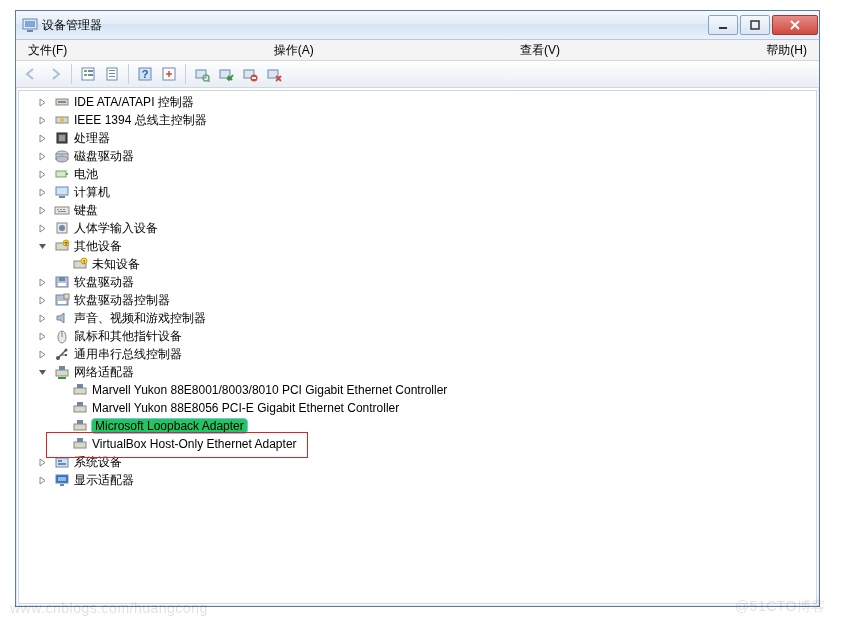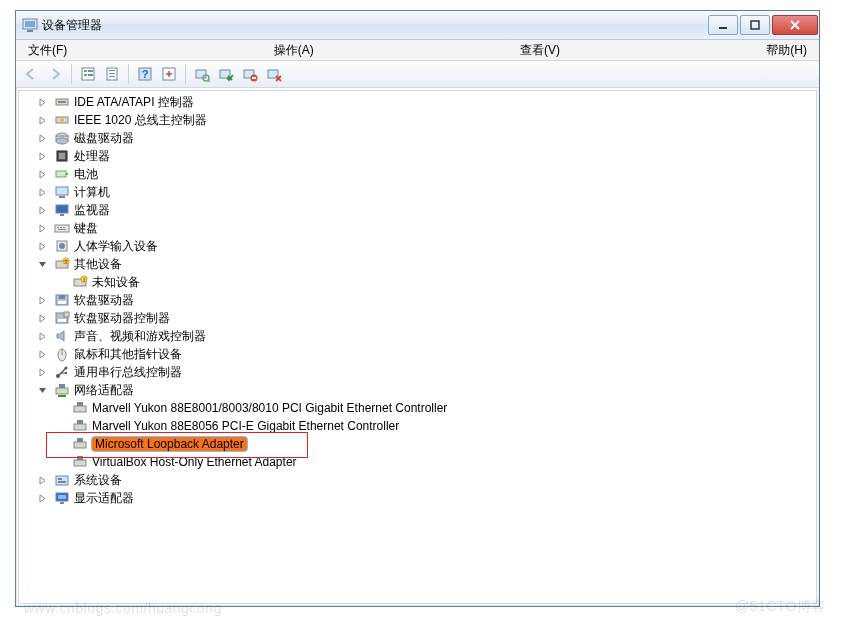--- a/index.html
+++ b/index.html
@@ -123,40 +123,40 @@
   }
   .tw svg { display:block; }
   .tw.blank { visibility: hidden; }
   .ic {
     width: 16px; height: 16px;
     display:inline-flex; align-items:center; justify-content:center;
     flex: 0 0 16px;
   }
   .lbl { }
   .row.selected .lbl {
-    background: #f97316;
+    background: #22c55e;
     border: 1px solid #7fbfff;
     border-radius: 4px;
     padding: 0 3px;
     margin-left: -1px;
   }
   .highlight-box {
     position: absolute;
     border: 1px solid #d22;
     pointer-events: none;
   }
   
   .wm-left, .wm-right {
     position:absolute; bottom: 3px;
     color: rgba(0,0,0,0.12);
     font-size: 14px;
     font-family: Arial, sans-serif;
     letter-spacing: .5px;
   }
-  .wm-left { left: 24px; }
+  .wm-left { left: 10px; }
   .wm-right { right: 17px; }
 </style>
 </head>
 <body>
 
 <div class="outer">
 
   <div class="titlebar">
     <span class="appicon">
       <svg width="16" height="16">
@@ -290,21 +290,37 @@
                 <svg width="9" height="9">
                   <path d="M2 1 L7 4.5 L2 8 Z" fill="#fff" stroke="#888"></path>
                 </svg>
               </span>
               <span class="ic">
                 <svg width="16" height="16">
                   <rect x="2" y="5" width="12" height="6" fill="#d9d9c8" stroke="#888"></rect>
                   <circle cx="8" cy="8" r="2" fill="#e6b84a"></circle>
                 </svg>
               </span>
-              <span class="lbl">IEEE 1020 总线主控制器</span>
+              <span class="lbl">IEEE 1394 总线主控制器</span>
+            </div>
+          </li>
+          <li class="node">
+            <div class="row">
+              <span class="tw">
+                <svg width="9" height="9">
+                  <path d="M2 1 L7 4.5 L2 8 Z" fill="#fff" stroke="#888"></path>
+                </svg>
+              </span>
+              <span class="ic">
+                <svg width="16" height="16">
+                  <rect x="3" y="3" width="10" height="10" fill="#555" stroke="#222"></rect>
+                  <rect x="5" y="5" width="6" height="6" fill="#999"></rect>
+                </svg>
+              </span>
+              <span class="lbl">处理器</span>
             </div>
           </li>
           <li class="node">
             <div class="row">
               <span class="tw">
                 <svg width="9" height="9">
                   <path d="M2 1 L7 4.5 L2 8 Z" fill="#fff" stroke="#888"></path>
                 </svg>
               </span>
               <span class="ic">
@@ -319,36 +335,20 @@
           </li>
           <li class="node">
             <div class="row">
               <span class="tw">
                 <svg width="9" height="9">
                   <path d="M2 1 L7 4.5 L2 8 Z" fill="#fff" stroke="#888"></path>
                 </svg>
               </span>
               <span class="ic">
                 <svg width="16" height="16">
-                  <rect x="3" y="3" width="10" height="10" fill="#555" stroke="#222"></rect>
-                  <rect x="5" y="5" width="6" height="6" fill="#999"></rect>
-                </svg>
-              </span>
-              <span class="lbl">处理器</span>
-            </div>
-          </li>
-          <li class="node">
-            <div class="row">
-              <span class="tw">
-                <svg width="9" height="9">
-                  <path d="M2 1 L7 4.5 L2 8 Z" fill="#fff" stroke="#888"></path>
-                </svg>
-              </span>
-              <span class="ic">
-                <svg width="16" height="16">
                   <rect x="2" y="5" width="10" height="6" fill="#d9e6c8" stroke="#6a6"></rect>
                   <rect x="12" y="7" width="2" height="2" fill="#6a6"></rect>
                 </svg>
               </span>
               <span class="lbl">电池</span>
             </div>
           </li>
           <li class="node">
             <div class="row">
               <span class="tw">
@@ -356,36 +356,20 @@
                   <path d="M2 1 L7 4.5 L2 8 Z" fill="#fff" stroke="#888"></path>
                 </svg>
               </span>
               <span class="ic">
                 <svg width="16" height="16">
                   <rect x="2" y="3" width="12" height="8" fill="#cfe3f7" stroke="#6f88a8"></rect>
                   <rect x="5" y="12" width="6" height="2" fill="#6f88a8"></rect>
                 </svg>
               </span>
               <span class="lbl">计算机</span>
-            </div>
-          </li>
-          <li class="node">
-            <div class="row">
-              <span class="tw">
-                <svg width="9" height="9">
-                  <path d="M2 1 L7 4.5 L2 8 Z" fill="#fff" stroke="#888"></path>
-                </svg>
-              </span>
-              <span class="ic">
-                <svg width="16" height="16">
-                  <rect x="2" y="3" width="12" height="8" fill="#3a6fb0" stroke="#6f88a8"></rect>
-                  <rect x="6" y="12" width="4" height="2" fill="#6f88a8"></rect>
-                </svg>
-              </span>
-              <span class="lbl">监视器</span>
             </div>
           </li>
           <li class="node">
             <div class="row">
               <span class="tw">
                 <svg width="9" height="9">
                   <path d="M2 1 L7 4.5 L2 8 Z" fill="#fff" stroke="#888"></path>
                 </svg>
               </span>
               <span class="ic">

